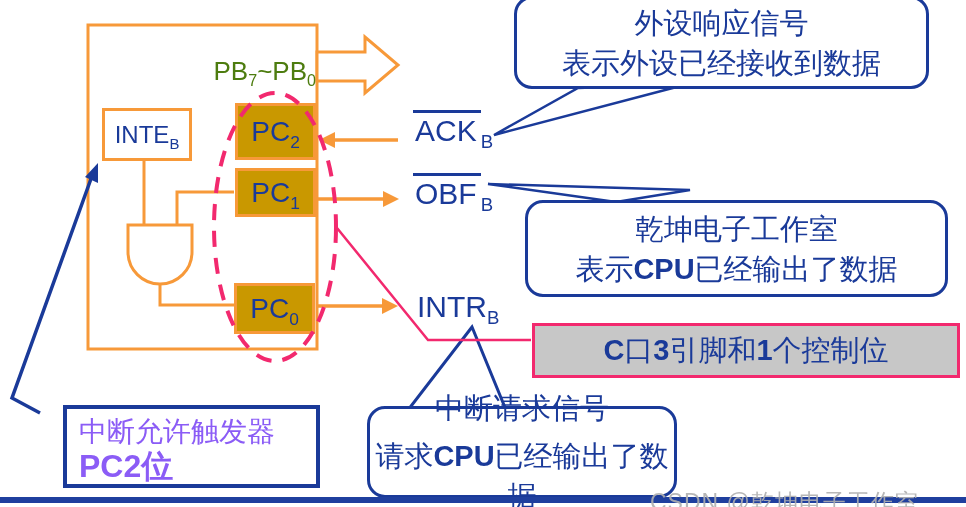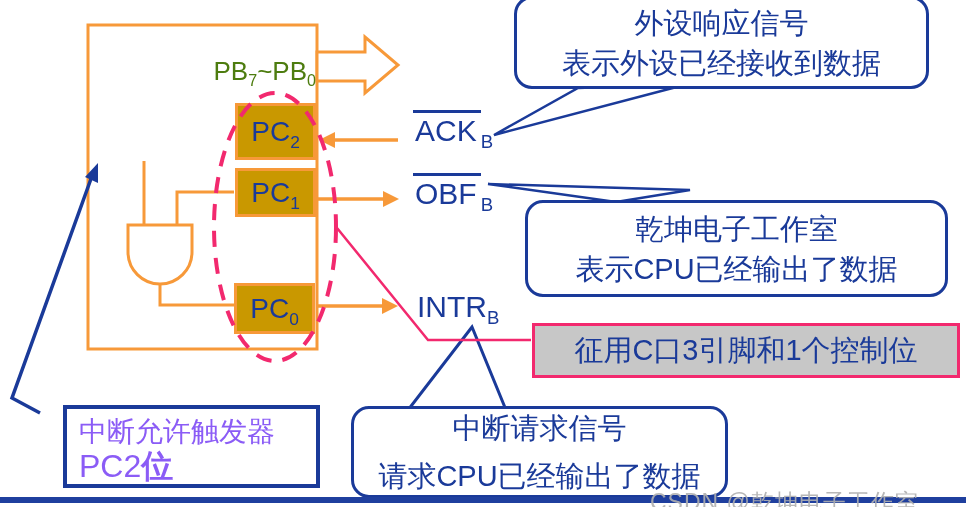--- a/index.html
+++ b/index.html
@@ -28,24 +28,24 @@
   .sig .ovl{display:inline-block;border-top:3.5px solid #1A3A99;padding:1px 4px 0 2px;}
   #sig-ack{left:413px;top:110px;}
   #sig-obf{left:413px;top:173px;}
   #sig-intr{left:417px;top:290px;}
 
   
   .bubble{border:3.5px solid #1A3A99;border-radius:18px;background:#fff;z-index:2;
           display:flex;flex-direction:column;align-items:center;justify-content:center;
           color:#1A3A99;font-size:29px;line-height:40px;
           font-family:"Liberation Serif","DejaVu Serif",serif;text-align:center;}
-  .bubble .b, .notebox .b, .hl .b{font-weight:normal;font-family:"Liberation Sans","DejaVu Sans",sans-serif;}
+  .bubble .b, .notebox .b, .hl .b{font-weight:bold;font-family:"Liberation Sans","DejaVu Sans",sans-serif;}
   #callout-ack{left:514px;top:-4px;width:415px;height:93px;}
   #callout-obf{left:525px;top:200px;width:423px;height:97px;}
-  #callout-intr{left:351px;top:406px;width:377px;height:92px;gap:8px;}
+  #callout-intr{left:367px;top:406px;width:310px;height:92px;gap:8px;}
 
   .notebox{left:63px;top:405px;width:257px;height:83px;border:4px solid #1A3A99;background:#fff;
            z-index:2;color:#8b5cf6;padding:5px 0 0 12px;
            font-family:"Liberation Serif","DejaVu Serif",serif;}
   .notebox .l1{font-size:28px;line-height:36px;}
   .notebox .l2{font-size:32px;line-height:32px;font-weight:bold;}
 
   .hl{left:532px;top:323px;width:428px;height:55px;background:#C7C7C7;border:3px solid #F2296E;
       z-index:2;display:flex;align-items:center;justify-content:center;color:#1A3A99;
       font-size:29px;font-family:"Liberation Serif","DejaVu Serif",serif;white-space:nowrap;}
@@ -78,20 +78,23 @@
     <polygon points="398,306 382,298 382,314" fill="#F79939"></polygon>
 
     <polygon points="494,135 578,88 688,84" fill="#ffffff" stroke="#1A3A99" stroke-width="2.5"></polygon>
     <polygon points="488,184 616,202 690,190" fill="#ffffff" stroke="#1A3A99" stroke-width="2.5"></polygon>
     <polygon points="472,327 408,410 506,410" fill="#ffffff" stroke="#1A3A99" stroke-width="3"></polygon>
 
     <polyline points="40,413 12,398 92,176" fill="none" stroke="#1A3A99" stroke-width="3.5"></polyline>
     <polygon points="98,163 98,183 85,177" fill="#1A3A99"></polygon>
   </svg>
 
+  <div class="abs inte-box">
+    <span><span>INTE</span><sub>B</sub></span>
+  </div>
   <div id="pc2" class="abs pcbox">
     <span><span>PC</span><sub>2</sub></span>
   </div>
   <div id="pc1" class="abs pcbox">
     <span><span>PC</span><sub>1</sub></span>
   </div>
   <div id="pc0" class="abs pcbox">
     <span><span>PC</span><sub>0</sub></span>
   </div>
   <div class="abs pb-label">
@@ -120,21 +123,20 @@
     <div>中断请求信号</div>
     <div><span>请求</span><span class="b">CPU</span><span>已经输出了数据</span></div>
   </div>
 
   <div class="abs notebox">
     <div class="l1">中断允许触发器</div>
     <div class="l2"><span class="b">PC2</span><span>位</span></div>
   </div>
 
   <div class="abs hl">
-    <span>征用</span>
       <span class="b">C</span>
       <span>口</span>
       <span class="b">3</span>
       <span>引脚和</span>
       <span class="b">1</span>
       <span>个控制位</span>
   </div>
 
   <svg id="svg-top" width="966" height="507" viewBox="0 0 966 507">
     <ellipse cx="275" cy="227" rx="61" ry="134" fill="none" stroke="#F2296E" stroke-width="4" stroke-dasharray="16 11"></ellipse>

